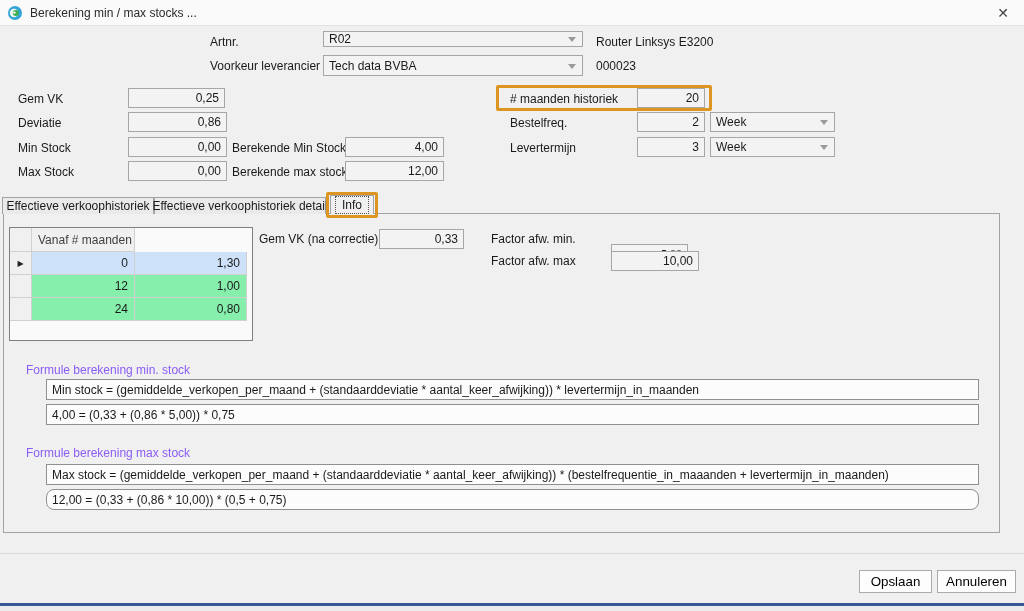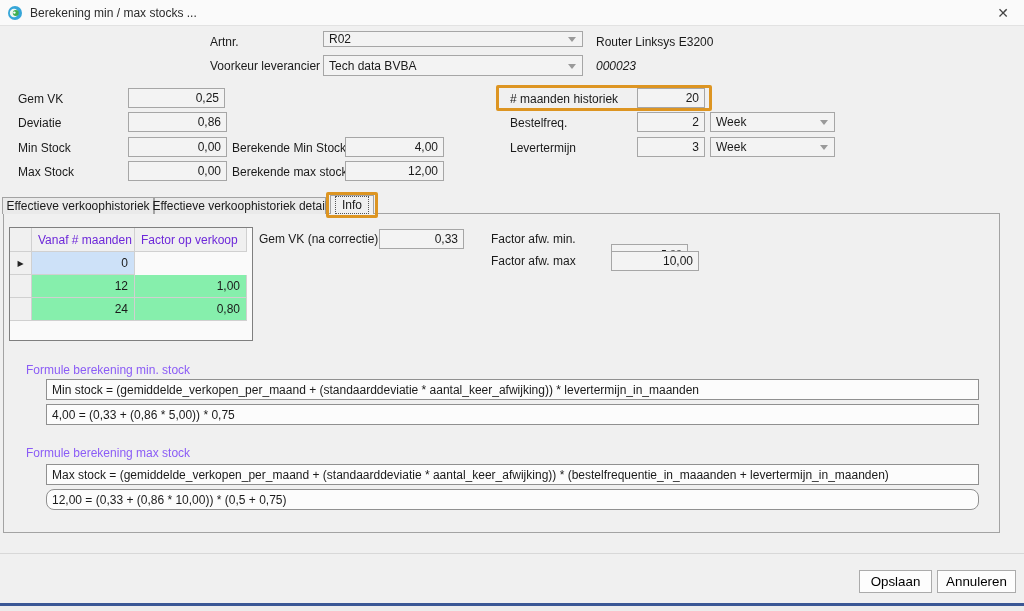--- a/index.html
+++ b/index.html
@@ -33,21 +33,21 @@
 
   
   .grid { position: absolute; left: 5px; top: 13px; width: 244px; height: 114px; background: #fafafa; border: 1px solid #7f7f7f; }
   .grid-row { display: flex; height: 23px; }
   .grid-row.hdr { height: 24px; }
   .gcell { border-right: 1px solid #d0d0d0; border-bottom: 1px solid #d0d0d0; display: flex; align-items: center; background: #86efac; }
   .gcell.marker { width: 22px; background: #f0f0f0; justify-content: center; font-size: 8px; color: #222; }
   .gcell.c1 { width: 103px; }
   .gcell.c2 { width: 112px; }
   .gcell.num { justify-content: flex-end; padding-right: 6px; }
-  .hdr .gcell { background: #f0f0f0; color: #6d28d9; justify-content: flex-start; padding-left: 6px; }
+  .hdr .gcell { background: #f0f0f0; color: #404040; justify-content: flex-start; padding-left: 6px; }
   .hdr .gcell.marker { padding-left: 0; }
   .grid-row.selected .gcell.c1, .grid-row.selected .gcell.c2 { background: #cde1f8; }
 
   .section-hdr { position: absolute; color: #8b5cf6; white-space: nowrap; }
   .formula-box { position: absolute; width: 933px; height: 21px; background: #fcfcfc; border: 1px solid #909090; display: flex; align-items: center; padding: 0 5px; white-space: nowrap; overflow: hidden; }
 
   .footer-sep { position: absolute; left: 0; top: 553px; width: 1024px; height: 1px; background: #d8d8d8; }
   .btn { position: absolute; top: 570px; height: 23px; background: #fdfdfd; border: 1px solid #ababab; display: flex; align-items: center; justify-content: center; }
   .bottom-border { position: absolute; left: 0; top: 603px; width: 1024px; height: 3px; background: #3a5795; }
   .bottom-pad { position: absolute; left: 0; top: 606px; width: 1024px; height: 5px; background: #ececec; }
@@ -73,21 +73,21 @@
     <span>R02</span>
     <span class="arrow"></span>
   </div>
   <div class="static-txt" style="left:596px; top:35px;">Router Linksys E3200</div>
 
   <div class="lbl" style="left:210px; top:59px;">Voorkeur leverancier</div>
   <div class="combo" style="left:323px; top:55px; width:260px; height:21px;">
     <span>Tech data BVBA</span>
     <span class="arrow"></span>
   </div>
-  <div class="static-txt" style="left:596px; top:59px;font-style:italic;">000023</div>
+  <div class="static-txt" style="left:596px; top:59px;">000023</div>
 
   <div class="lbl" style="left:18px; top:92px;">Gem VK</div>
   <div class="fld" style="left:128px; top:88px; width:97px; height:20px;">0,25</div>
 
   <div class="lbl" style="left:18px; top:116px;">Deviatie</div>
   <div class="fld" style="left:128px; top:112px; width:99px; height:20px;">0,86</div>
 
   <div class="lbl" style="left:18px; top:141px;">Min Stock</div>
   <div class="fld" style="left:128px; top:137px; width:99px; height:20px;">0,00</div>
   <div class="lbl" style="left:232px; top:141px;">Berekende Min Stock</div>
@@ -126,25 +126,25 @@
     <span class="focus-rect">Info</span>
   </div>
   <div class="hl-box" style="left:326px; top:192px; width:52px; height:26px;"></div>
 
   <div class="panel">
 
     <div class="grid">
       <div class="grid-row hdr">
         <div class="gcell marker"></div>
         <div class="gcell c1">Vanaf # maanden</div>
-        <div class="gcell c2">Factor op verkoop</div>
       </div>
       <div class="grid-row selected">
         <div class="gcell marker">▶</div>
         <div class="gcell c1 num">0</div>
+        <div class="gcell c2 num">1,30</div>
       </div>
       <div class="grid-row">
         <div class="gcell marker"></div>
         <div class="gcell c1 num">12</div>
         <div class="gcell c2 num">1,00</div>
       </div>
       <div class="grid-row">
         <div class="gcell marker"></div>
         <div class="gcell c1 num">24</div>
         <div class="gcell c2 num">0,80</div>

